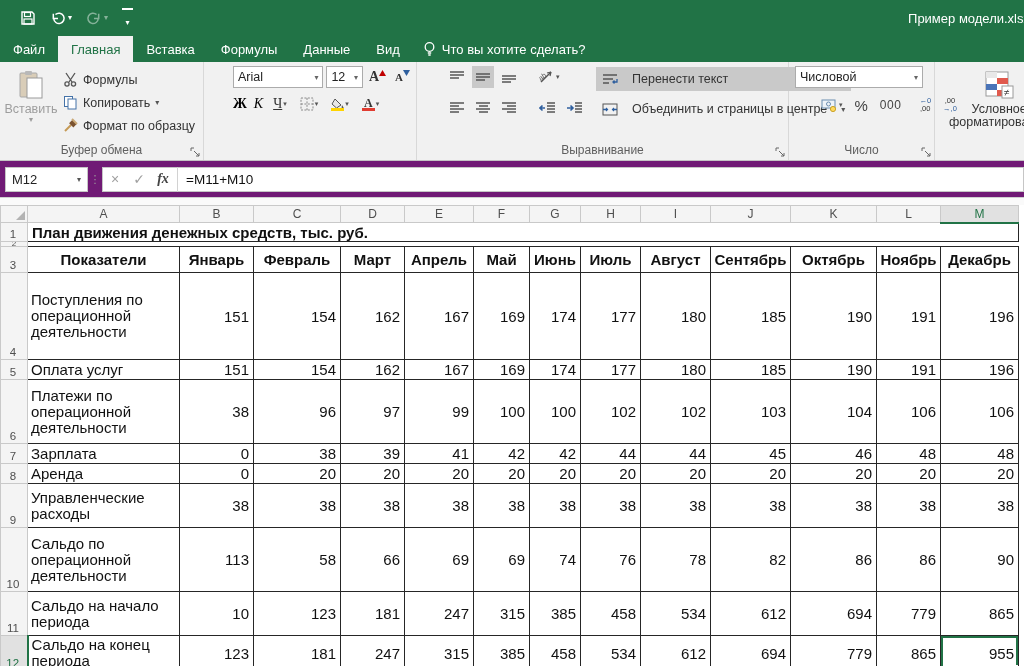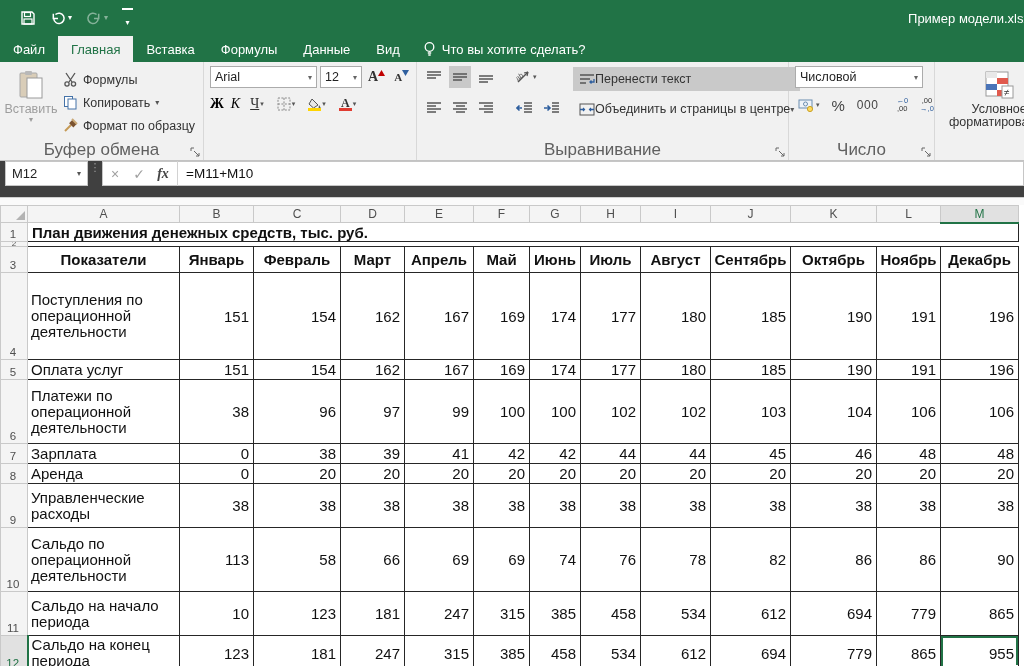--- a/index.html
+++ b/index.html
@@ -18,44 +18,44 @@
   
   .tabrow { height:26px; background:#217346; display:flex; align-items:stretch; font-size:13px; color:#fff; }
   .tab { display:flex; align-items:center; padding:0 13px; white-space:nowrap; }
   .tab.active { background:#f1f1f1; color:#217346; }
   .tellme { display:flex; align-items:center; gap:6px; padding:0 10px; }
 
   
   .ribbon { height:99px; background:#f1f1f1; border-bottom:1px solid #c3c3c3; display:flex; overflow:hidden; }
   .group { position:relative; border-right:1px solid #d8d8d8; display:flex; flex-direction:column; flex:0 0 auto; }
   .gc { flex:1; display:flex; padding:4px 3px 0 3px; }
-  .gf { height:18px; font-size:17px; color:#5f5f5f; text-align:center; position:relative; line-height:16px; }
+  .gf { height:18px; font-size:12px; color:#5f5f5f; text-align:center; position:relative; line-height:16px; }
   .launcher { position:absolute; right:3px; bottom:3px; }
   .bigbtn { display:flex; flex-direction:column; align-items:center; justify-content:flex-start; padding-top:4px; font-size:12.5px; color:#333; }
   .bigbtn .blabel { margin-top:3px; line-height:13px; text-align:center; }
   .disabled { color:#9d9d9d; }
   .stack { display:flex; flex-direction:column; padding-top:2px; }
   .sbtn { display:flex; align-items:center; gap:5px; font-size:12.5px; color:#333; height:23px; padding:0 4px; white-space:nowrap; }
-  .rowline { display:flex; align-items:center; }
+  .rowline { display:flex; align-items:center;margin-left:23px; }
   .combo { background:#fff; border:1px solid #ababab; height:22px; display:flex; align-items:center; font-size:12.5px; color:#222; padding:0 4px; justify-content:space-between; }
   .combo .chevd { font-size:8px; color:#666; }
   .ibtn { display:flex; align-items:center; justify-content:center; height:22px; padding:0 3px; color:#333; }
   .ibtn .chevd { font-size:7px; color:#555; margin-left:1px; }
   .chevd { font-size:8px; color:#555; }
   .tgl-on { background:#c9c9c9; }
   .letter { font-weight:bold; font-size:14px; font-family:"Liberation Serif","DejaVu Serif",serif; }
   .colorbar { display:block; width:13px; height:3px; margin-top:-1px; }
   .vstack { display:flex; flex-direction:column; align-items:center; line-height:1; }
-  .wbtn { display:flex; align-items:center; gap:0; font-size:12.5px; color:#333; height:24px; padding:0 6px; white-space:nowrap; }
+  .wbtn { display:flex; align-items:center; gap:14px; font-size:12.5px; color:#333; height:24px; padding:0 6px; white-space:nowrap; }
   .minitxt { font-size:7.5px; line-height:8px; color:#333; text-align:center; }
   .bluearrow { color:#2f5f9e; }
   .stylesbtn { overflow:hidden; white-space:nowrap; }
 
   
-  .formulabar { height:37px; background:#404040; display:flex; padding:0 0 0 5px; border-bottom:1px solid #d0d0d0; }
+  .formulabar { height:37px; background:#701a75; display:flex; align-items:center; padding:0 0 0 5px; border-bottom:1px solid #d0d0d0; }
   .namebox { width:83px; height:25px; background:#fff; border:1px solid #c6c6c6; display:flex; align-items:center; font-size:13px; color:#222; padding:0 6px; justify-content:space-between; }
   .fdots { width:14px; text-align:center; color:#9a9a9a; font-size:11px; }
   .fxarea { flex:1; height:25px; background:#fff; border:1px solid #c6c6c6; display:flex; align-items:center; }
   .fbtn { width:24px; text-align:center; color:#a0a0a0; font-size:14px; }
   .fbtn.fx { color:#444; font-style:italic; font-family:"Liberation Serif","DejaVu Serif",serif; font-weight:bold; }
   .fsep { width:1px; height:25px; background:#d2d2d2; margin:0 2px; }
   .formula-text { font-size:13.5px; color:#111; padding-left:6px; }
 
   .gapstrip { height:7px; background:#fafafa; }
 

